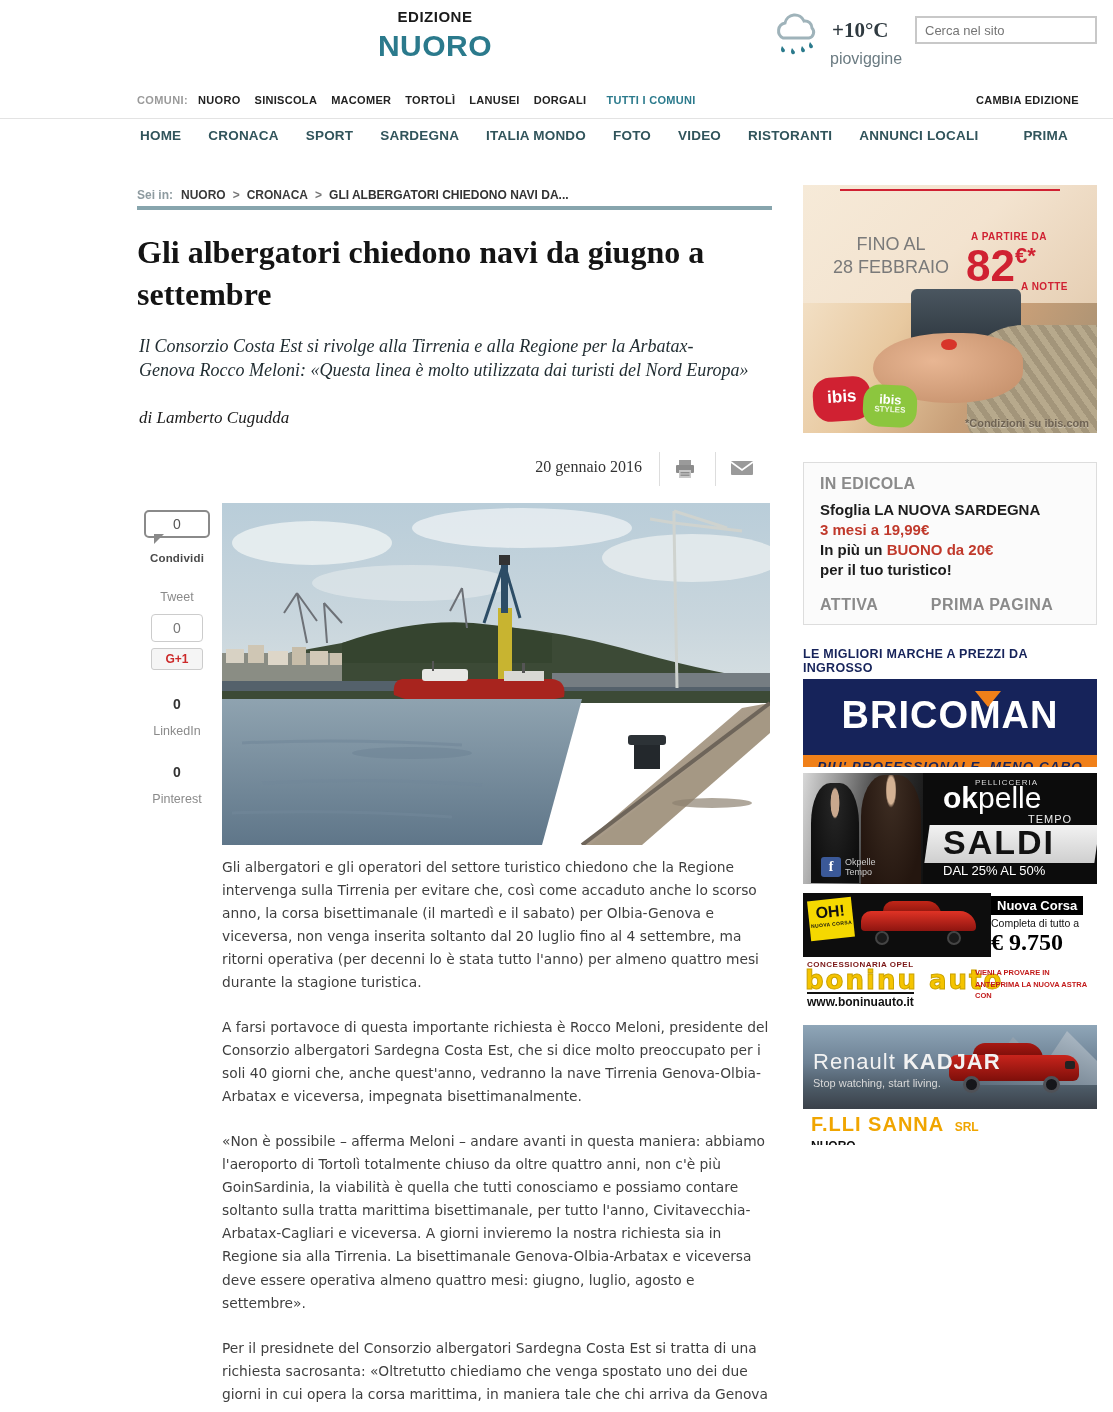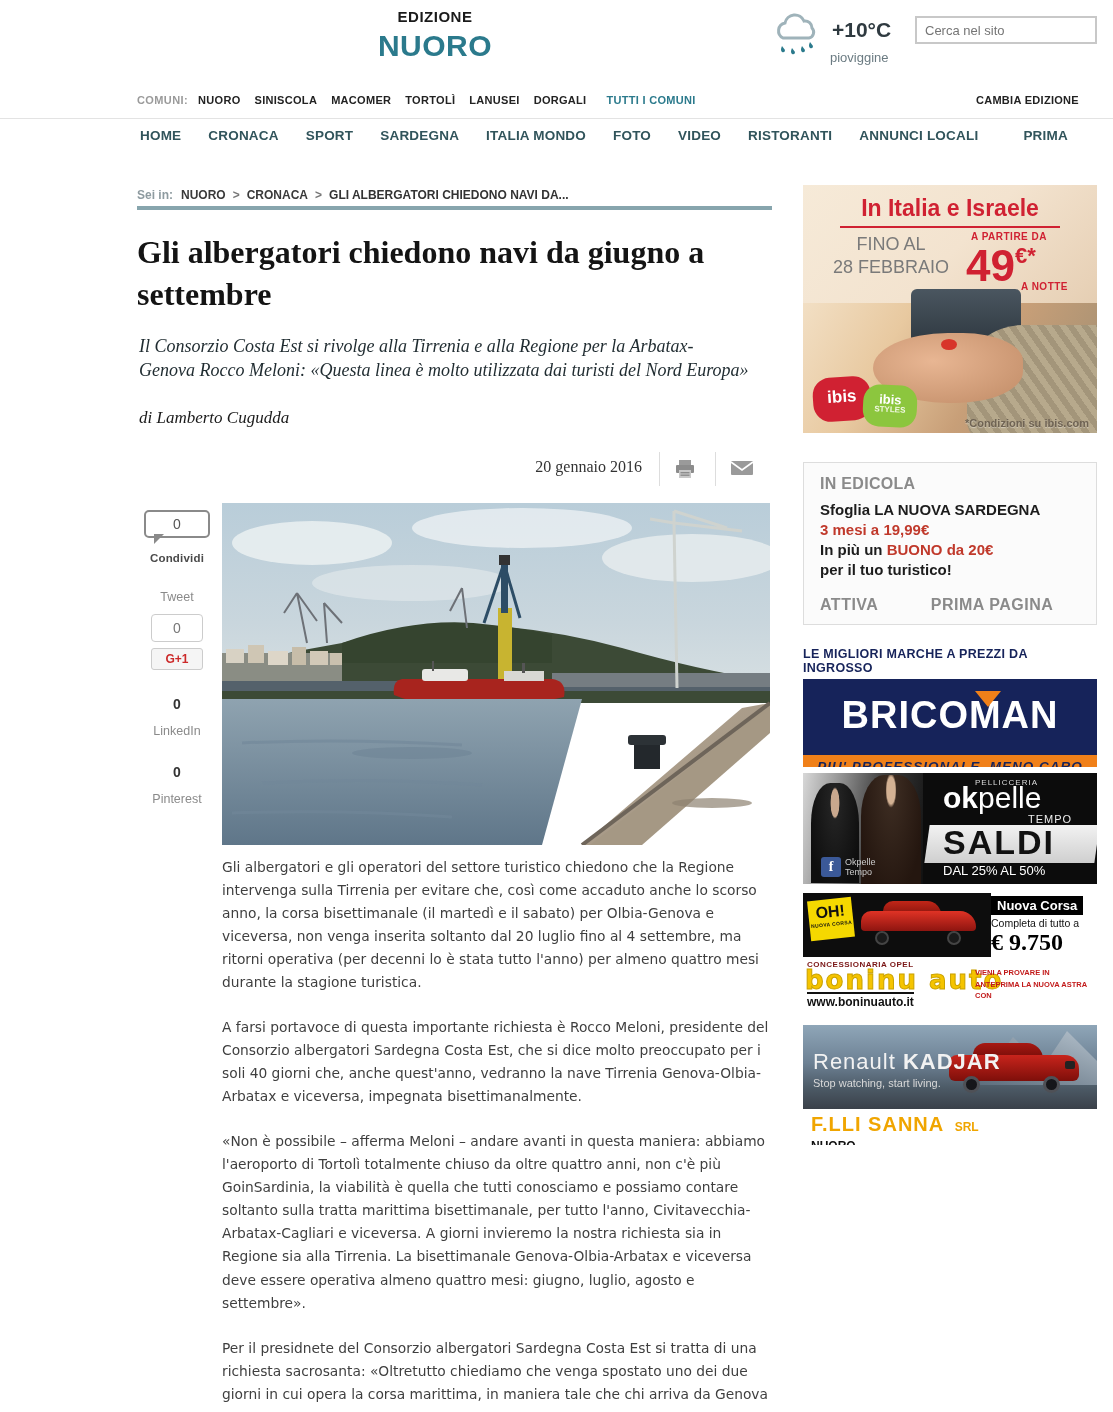--- a/index.html
+++ b/index.html
@@ -6,22 +6,22 @@
   body { background:#fff; font-family:"Liberation Sans", sans-serif; }
   #page { position:relative; width:1113px; height:1412px; background:#fff; overflow:hidden; margin:0 auto; }
 
   
   .masthead { position:absolute; left:340px; top:8px; width:190px; text-align:center; }
   .edition-label { font-size:15px; font-weight:bold; color:#1a1a1a; letter-spacing:.5px; }
   .edition-name { font-size:30px; font-weight:bold; color:#2b7a8c; letter-spacing:.5px; margin-top:4px; }
 
   .weather { position:absolute; left:770px; top:8px; width:130px; }
   .weather-icon { position:absolute; left:0; top:2px; }
-  .weather-temp { position:absolute; left:62px; top:10px; font-size:21px; font-weight:bold; color:#2f3a40; }
-  .weather-cond { position:absolute; left:60px; top:42px; font-size:13px; color:#6b7b82; }
+  .weather-temp { position:absolute; left:62px; top:10px; font-size:21px; font-weight:bold; color:#2f3a40;font-family:Liberation Serif, serif; }
+  .weather-cond { position:absolute; left:60px; top:42px; font-size:16px; color:#6b7b82; }
 
   .search-box { position:absolute; right:16px; top:16px; width:182px; height:28px; }
   .search-box input { width:100%; height:100%; border:2px solid #c8c8c8; padding:0 8px; font-size:13px; color:#777; outline:none; font-family:"Liberation Sans",sans-serif; }
 
   .comuni-row { position:absolute; left:137px; top:94px; right:16px; height:18px; font-size:11px; font-weight:bold; }
   .comuni-row .lbl { color:#9a9a9a; margin-right:10px; letter-spacing:.4px; }
   .comuni-row a { color:#222; text-decoration:none; margin-right:14px; letter-spacing:.3px; cursor:pointer; }
   .comuni-row .all { color:#2b7a8c; margin-left:6px; }
   .comuni-row .change { position:absolute; right:18px; top:0; color:#222; letter-spacing:.3px; cursor:pointer; }
   .header-rule { position:absolute; left:0; top:118px; width:100%; border-top:1px solid #e3e3e3; }
@@ -327,27 +327,26 @@
   </div>
 
   <div class="body-copy">
     <p>Gli albergatori e gli operatori del settore turistico chiedono che la Regione intervenga sulla Tirrenia per evitare che, così come accaduto anche lo scorso anno, la corsa bisettimanale (il martedì e il sabato) per Olbia-Genova e viceversa, non venga inserita soltanto dal 20 luglio fino al 4 settembre, ma ritorni operativa (per decenni lo è stata tutto l'anno) per almeno quattro mesi durante la stagione turistica.</p>
     <p>A farsi portavoce di questa importante richiesta è Rocco Meloni, presidente del Consorzio albergatori Sardegna Costa Est, che si dice molto preoccupato per i soli 40 giorni che, anche quest'anno, vedranno la nave Tirrenia Genova-Olbia-Arbatax e viceversa, impegnata bisettimanalmente.</p>
     <p>«Non è possibile – afferma Meloni – andare avanti in questa maniera: abbiamo l'aeroporto di Tortolì totalmente chiuso da oltre quattro anni, non c'è più GoinSardinia, la viabilità è quella che tutti conosciamo e possiamo contare soltanto sulla tratta marittima bisettimanale, per tutto l'anno, Civitavecchia-Arbatax-Cagliari e viceversa. A giorni invieremo la nostra richiesta sia in Regione sia alla Tirrenia. La bisettimanale Genova-Olbia-Arbatax e viceversa deve essere operativa almeno quattro mesi: giugno, luglio, agosto e settembre».</p>
     <p>Per il presidnete del Consorzio albergatori Sardegna Costa Est si tratta di una richiesta sacrosanta: «Oltretutto chiediamo che venga spostato uno dei due giorni in cui opera la corsa marittima, in maniera tale che chi arriva da Genova</p>
   </div>
 
   <div class="ad ad-ibis">
-    <div class="ibis-title">In Italia e Israele</div>
     <div class="ibis-title-rule"></div>
     <div class="ibis-until">
       <span>FINO AL</span><br><span>28 FEBBRAIO</span>
     </div>
     <div class="ibis-from">A PARTIRE DA</div>
-    <div class="ibis-price"><span>49</span><span class="ibis-cur">€*</span></div>
+    <div class="ibis-price"><span>82</span><span class="ibis-cur">€*</span></div>
     <div class="ibis-night">A NOTTE</div>
     <div class="ibis-photo">
       <div class="mug"></div>
       <div class="sleeve"></div>
       <div class="hand"></div>
       <div class="nailpolish"></div>
       <div class="ibis-logo">ibis</div>
       <div class="ibis-logo2"><span>ibis</span><small>STYLES</small></div>
       <div class="ibis-cond">*Condizioni su ibis.com</div>
     </div>

